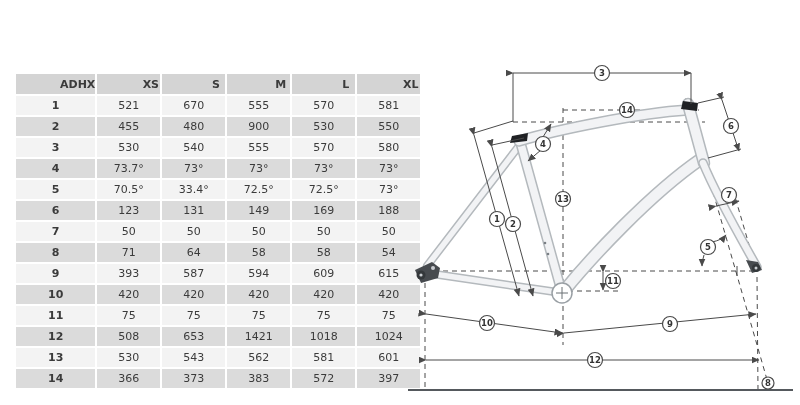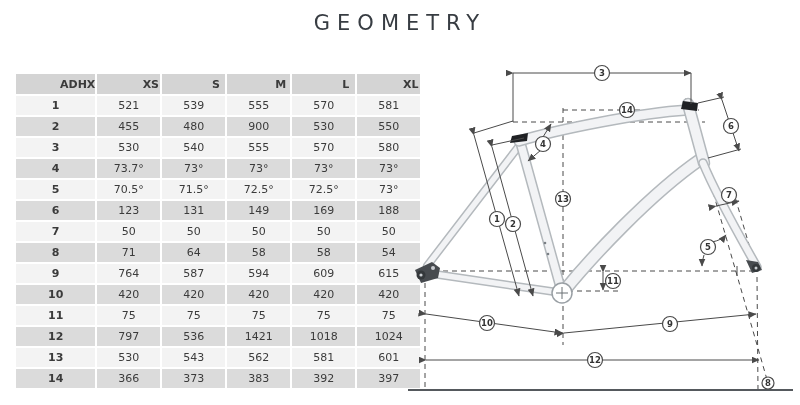--- a/index.html
+++ b/index.html
@@ -24,21 +24,20 @@
   .tube-in{stroke:#f2f3f5;fill:none;stroke-linecap:round;}
   .marker-circle{fill:#ffffff;stroke:#4a4a4a;stroke-width:1.2;}
   .marker-text{fill:#333333;font-size:8.5px;font-weight:bold;text-anchor:middle;
     font-family:"DejaVu Sans","Liberation Sans",sans-serif;}
 </style>
 </head>
 <body>
 
 <div class="page">
 
-  <div class="title">GEOMETRY</div>
 
   <table class="geo">
     <colgroup>
       <col class="c0">
         <col class="cn">
         <col class="cn">
         <col class="cn">
         <col class="cn">
         <col class="cn">
     </colgroup>
@@ -49,21 +48,21 @@
           <th>S</th>
           <th>M</th>
           <th>L</th>
           <th>XL</th>
         </tr>
     </thead>
     <tbody>
         <tr class="row-light">
           <td class="rowlabel">1</td>
           <td>521</td>
-          <td>539</td>
+          <td>670</td>
           <td>555</td>
           <td>570</td>
           <td>581</td>
         </tr>
         <tr class="row-dark">
           <td class="rowlabel">2</td>
           <td>455</td>
           <td>480</td>
           <td>900</td>
           <td>530</td>
@@ -81,21 +80,21 @@
           <td class="rowlabel">4</td>
           <td>73.7°</td>
           <td>73°</td>
           <td>73°</td>
           <td>73°</td>
           <td>73°</td>
         </tr>
         <tr class="row-light">
           <td class="rowlabel">5</td>
           <td>70.5°</td>
-          <td>71.5°</td>
+          <td>33.4°</td>
           <td>72.5°</td>
           <td>72.5°</td>
           <td>73°</td>
         </tr>
         <tr class="row-dark">
           <td class="rowlabel">6</td>
           <td>123</td>
           <td>131</td>
           <td>149</td>
           <td>169</td>
@@ -112,21 +111,21 @@
         <tr class="row-dark">
           <td class="rowlabel">8</td>
           <td>71</td>
           <td>64</td>
           <td>58</td>
           <td>58</td>
           <td>54</td>
         </tr>
         <tr class="row-light">
           <td class="rowlabel">9</td>
-          <td>764</td>
+          <td>393</td>
           <td>587</td>
           <td>594</td>
           <td>609</td>
           <td>615</td>
         </tr>
         <tr class="row-dark">
           <td class="rowlabel">10</td>
           <td>420</td>
           <td>420</td>
           <td>420</td>
@@ -136,40 +135,40 @@
         <tr class="row-light">
           <td class="rowlabel">11</td>
           <td>75</td>
           <td>75</td>
           <td>75</td>
           <td>75</td>
           <td>75</td>
         </tr>
         <tr class="row-dark">
           <td class="rowlabel">12</td>
-          <td>797</td>
-          <td>536</td>
+          <td>508</td>
+          <td>653</td>
           <td>1421</td>
           <td>1018</td>
           <td>1024</td>
         </tr>
         <tr class="row-light">
           <td class="rowlabel">13</td>
           <td>530</td>
           <td>543</td>
           <td>562</td>
           <td>581</td>
           <td>601</td>
         </tr>
         <tr class="row-dark">
           <td class="rowlabel">14</td>
           <td>366</td>
           <td>373</td>
           <td>383</td>
-          <td>392</td>
+          <td>572</td>
           <td>397</td>
         </tr>
       </tbody>
   </table>
 
   <svg class="diagram" width="800" height="405" viewBox="0 0 800 405">
     <defs>
       <marker id="ah" markerWidth="9" markerHeight="8" refX="7.5" refY="3.5" orient="auto" markerUnits="userSpaceOnUse">
         <path d="M0,0 L8,3.5 L0,7 Z" fill="#4a4a4a"></path>
       </marker>

